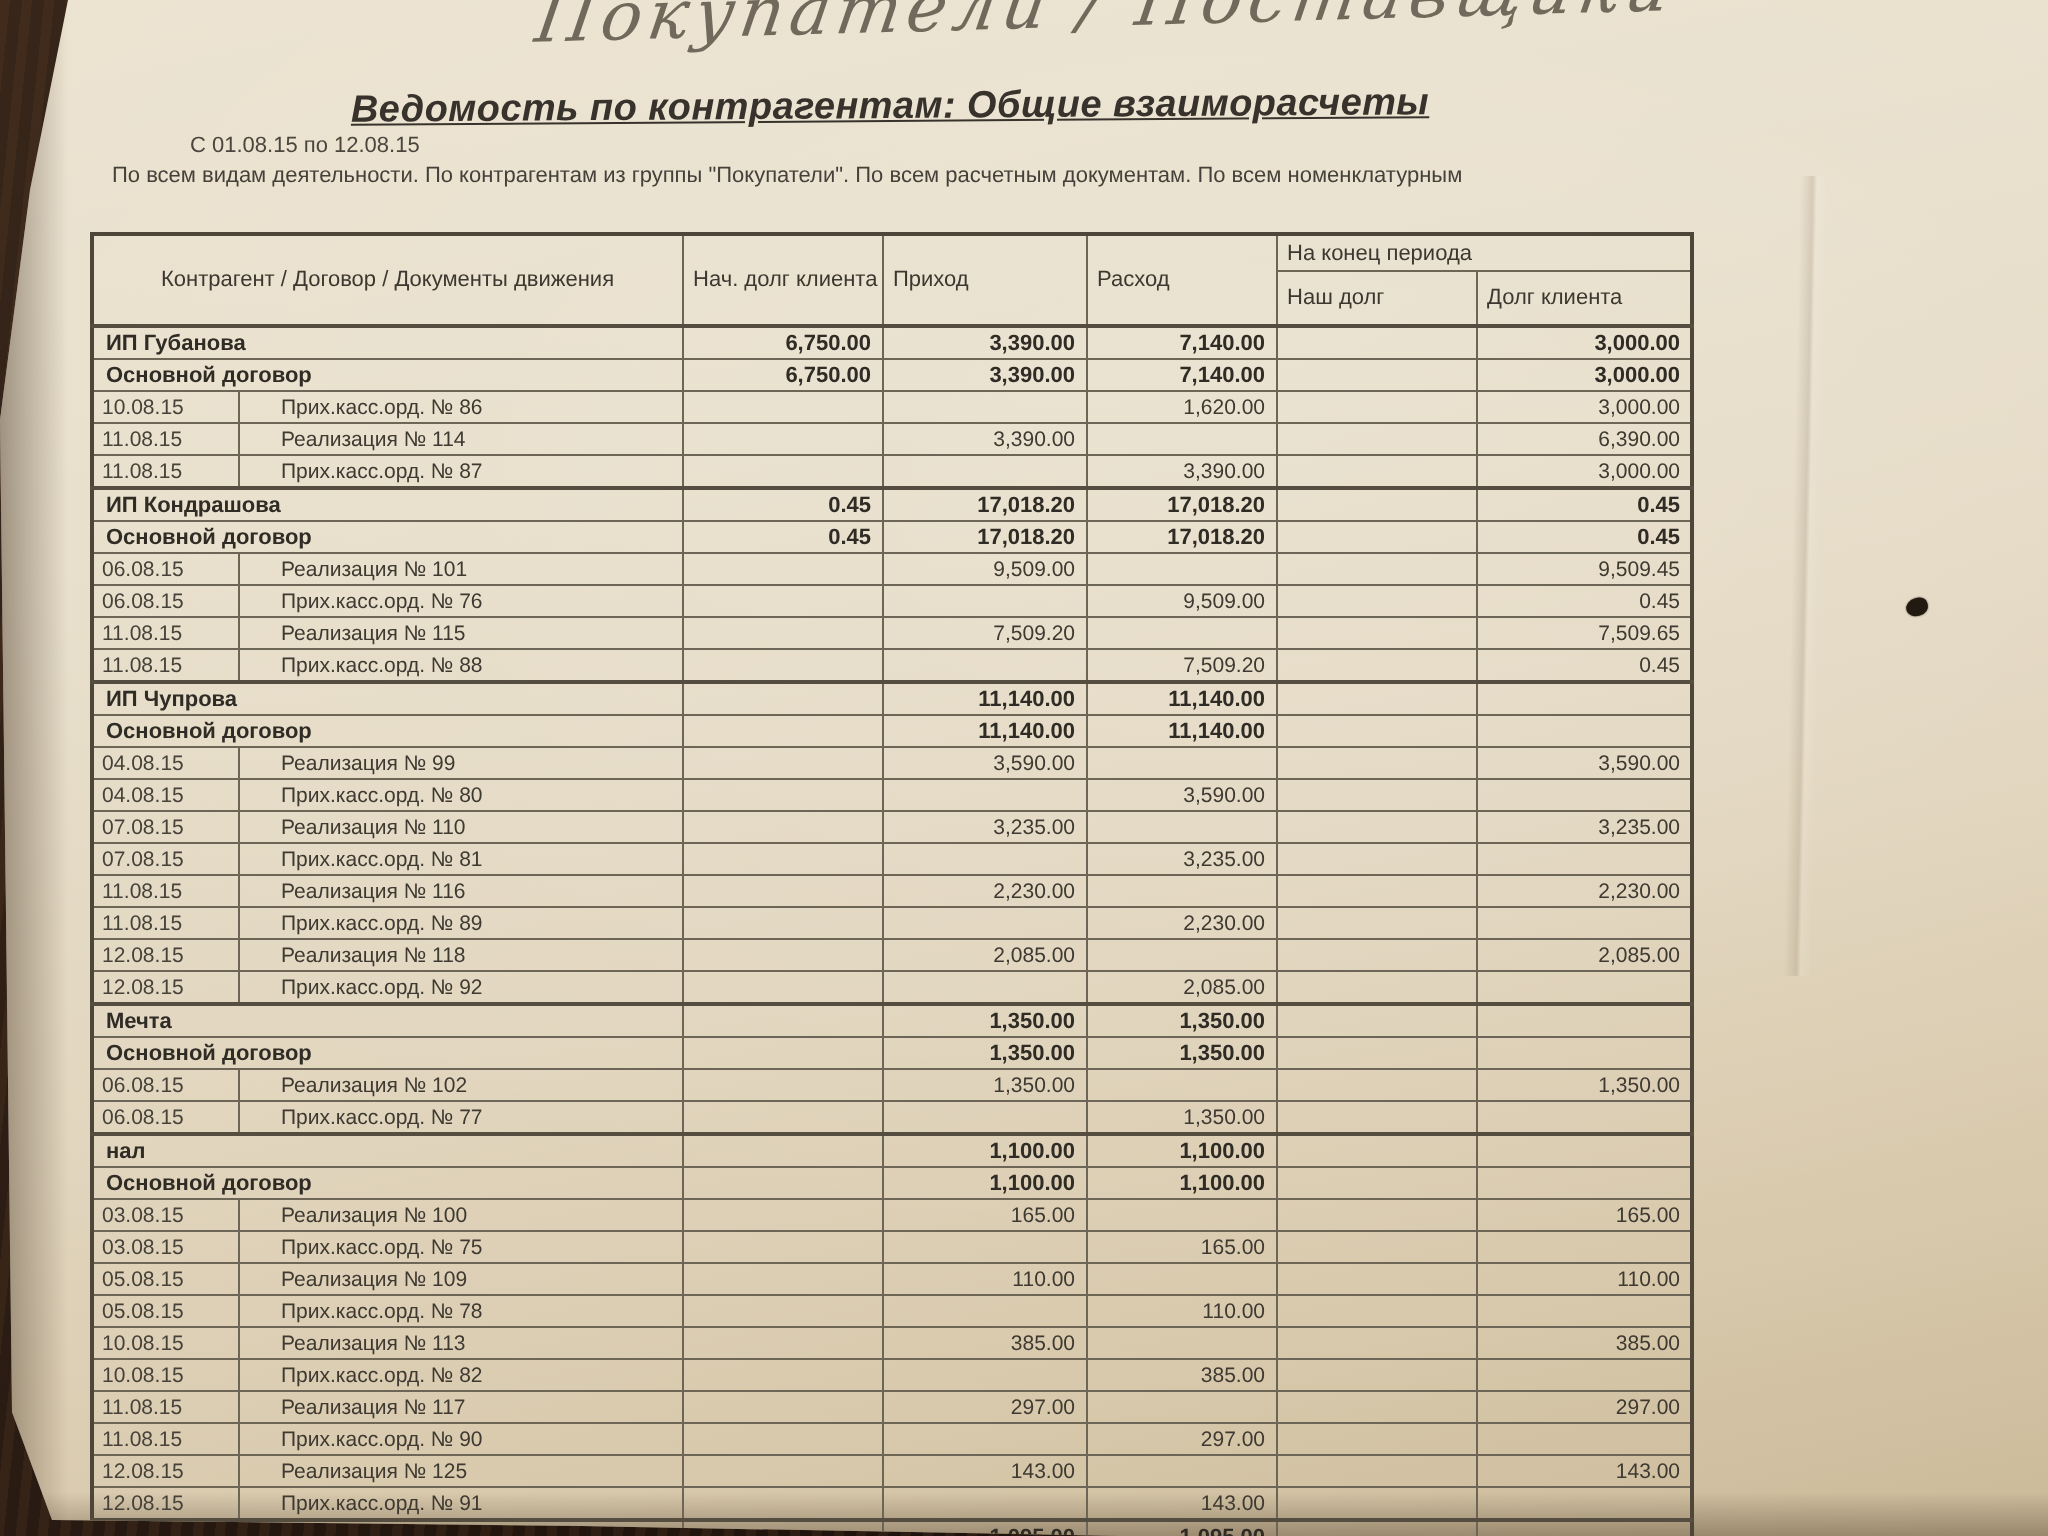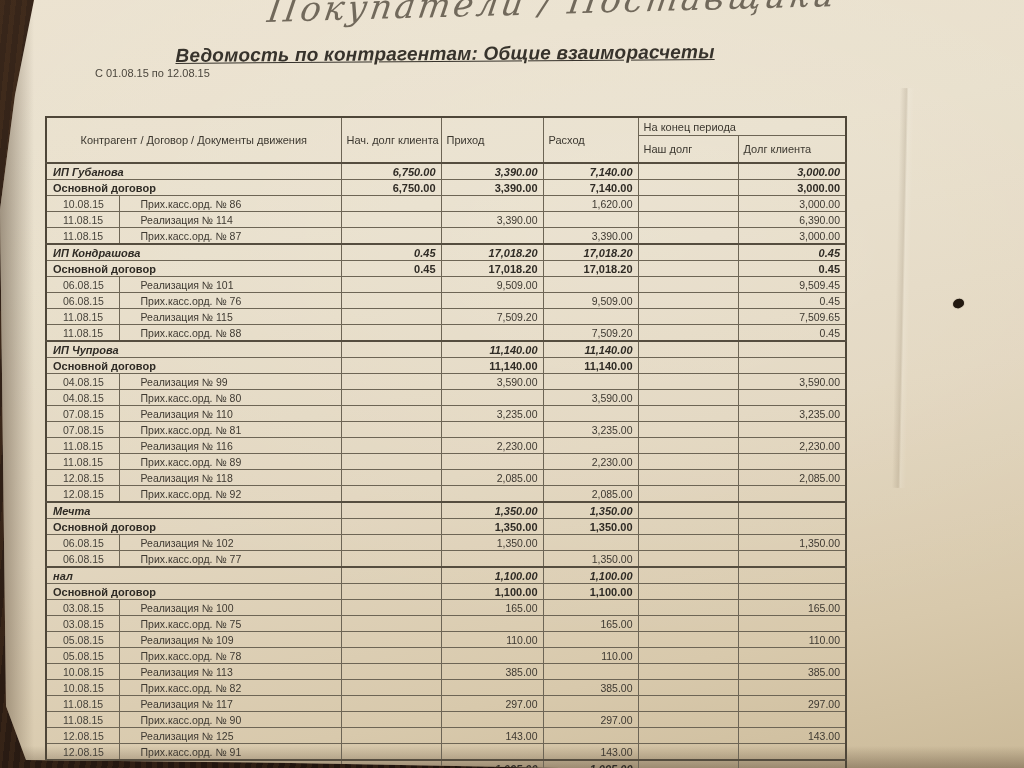--- a/index.html
+++ b/index.html
@@ -54,38 +54,39 @@
     font-size:10.5px;color:#3e3931;
   }
   table.report td{border:1px solid #6d6555;padding:1px 5px;height:13px;overflow:hidden;white-space:nowrap;}
   table.report{border:2px solid #4e4638;}
   thead td{vertical-align:middle;font-size:11px;color:#3c3830;}
   thead tr.h2 td{height:24px;}
   thead tr.h1 td{height:15px;}
   td.h-entity{text-align:center;padding-left:8px;}
   thead td{border-bottom-width:2px;}
   tbody td.num{text-align:right;}
-  tbody td.c-date{padding-left:16px;color:#46423a;}
+  tbody td.c-date{padding-left:4px;color:#46423a;}
   tbody td.c-doc{padding-left:21px;}
   tr.r-group td, tr.r-contract td{font-weight:bold;color:#2f2b25;font-size:11px;}
-  tr.r-group td{border-top:2px solid #554d3f;font-style:italic;}
+  tr.r-group td{border-top:2px solid #554d3f;}
   tr.r-group td:first-child, tr.r-contract td:first-child{padding-left:6px;}
 </style>
 </head>
 <body>
 
 <div class="paper">
   <div class="crease"></div>
   <div class="ink-dot"></div>
 
   <div class="handwriting">Покупатели / Поставщики</div>
 
   <div class="title">Ведомость по контрагентам: Общие взаиморасчеты</div>
   <div class="period">С 01.08.15 по 12.08.15</div>
   <div class="filters">
+    <div>По всем видам деятельности. По контрагентам из группы "Покупатели". По всем расчетным документам. По всем номенклатурным</div>
   </div>
 
   <table class="report">
     <colgroup>
       <col style="width:73px">
         <col style="width:222px">
         <col style="width:100px">
       <col style="width:102px">
         <col style="width:95px">
         <col style="width:100px">

